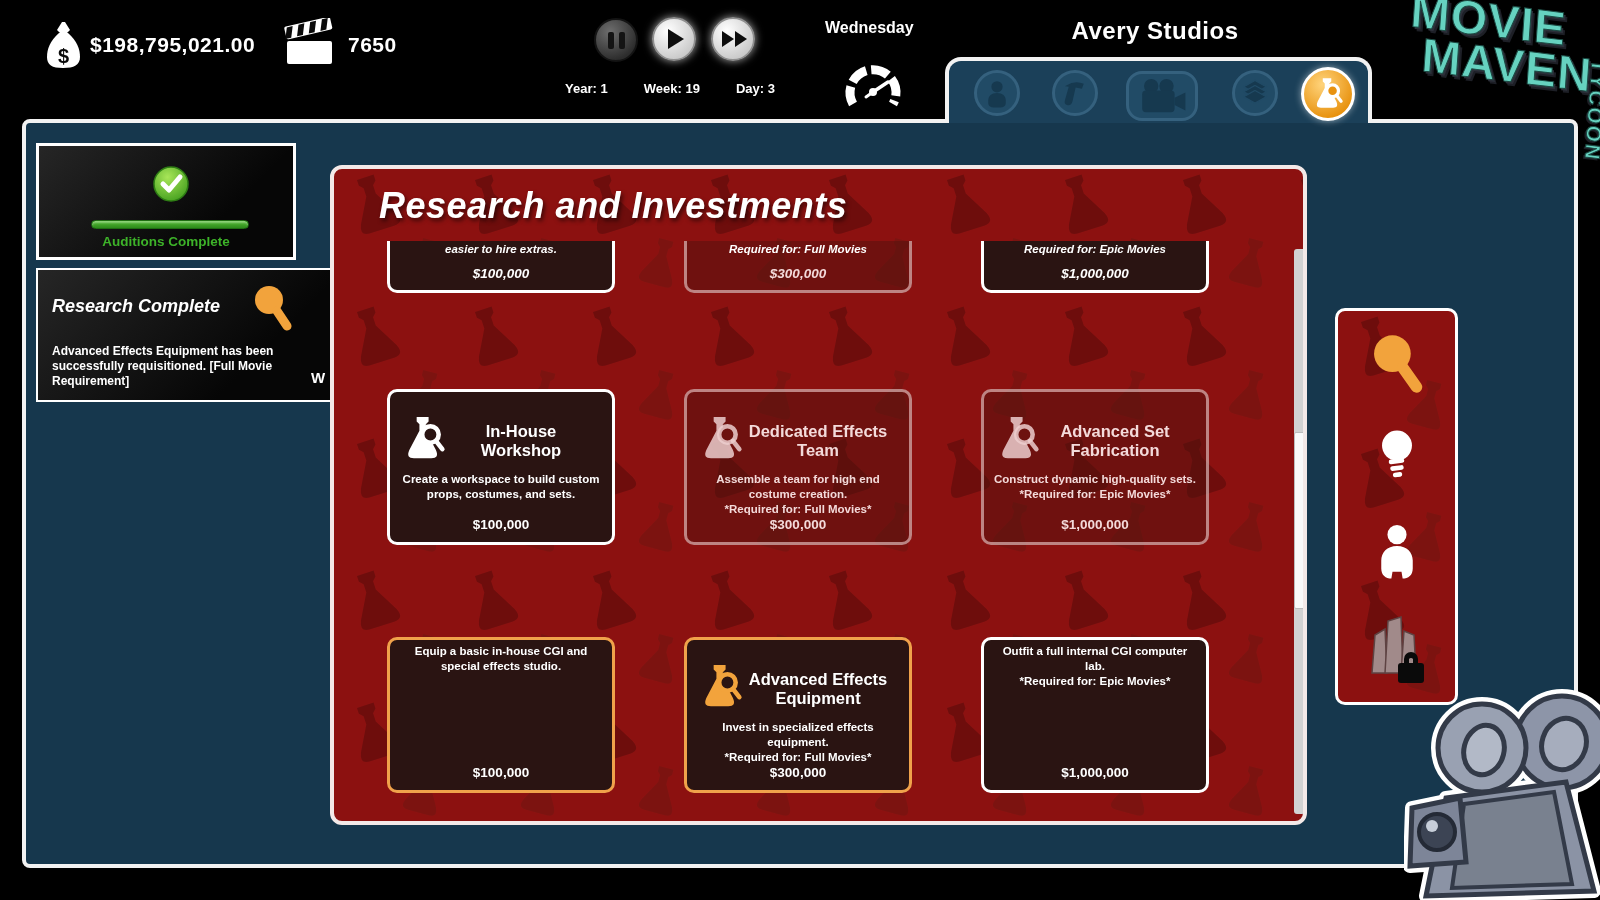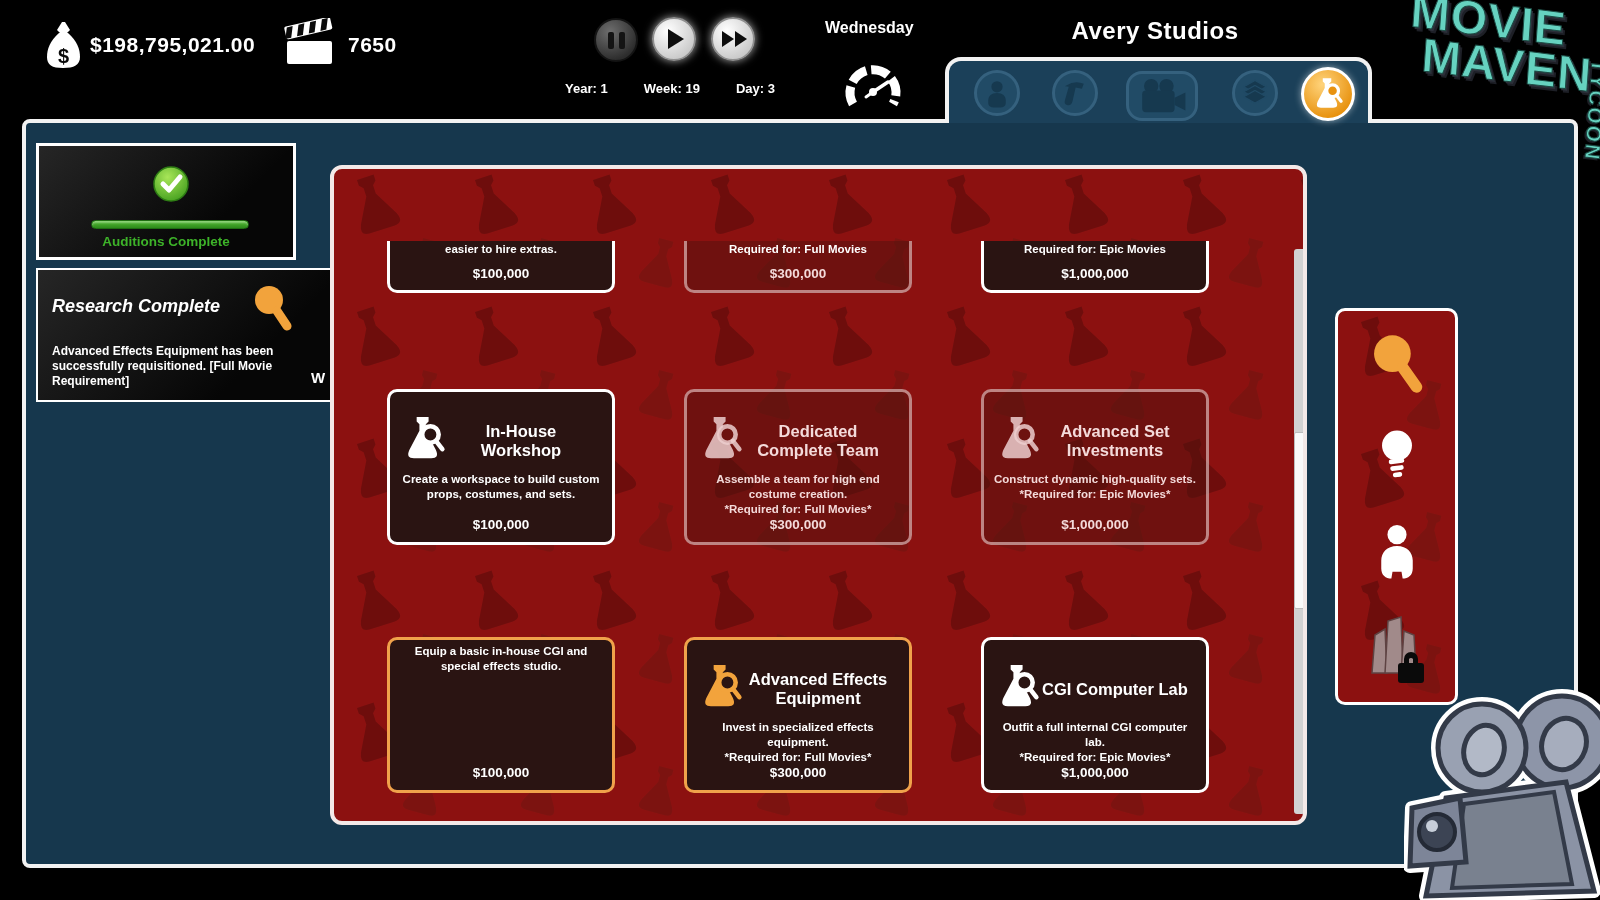--- a/index.html
+++ b/index.html
@@ -60,21 +60,21 @@
   
   .rpanel { left:330px; top:165px; width:977px; height:660px; background:#8c1110;
             border:4px solid #f3e9e8; border-radius:12px; overflow:hidden; z-index:2; }
   .rpanel-title { position:absolute; left:45px; top:16px; color:#fff; font-weight:bold;
                   font-style:italic; font-size:36px; letter-spacing:.5px;
                   text-shadow:2px 3px 4px rgba(0,0,0,.55); z-index:2; }
   .pattern-fill { position:absolute; left:0; top:0; width:100%; height:100%; z-index:0; }
 
   .viewport { position:absolute; left:0; top:72px; width:952px; height:578px; overflow:hidden; z-index:1; }
   .crow { position:absolute; left:53px; width:880px; display:flex; gap:69px; }
-  .crow1 { top:0; }  .crow2 { top:148px; }  .crow3 { top:396px; }
+  .crow1 { top:0;font-style:italic; }  .crow2 { top:148px; }  .crow3 { top:396px; }
 
   .card { position:relative; width:228px; height:156px; background:#2a1412;
           border:3px solid #fff; border-radius:10px; --hole:#2a1412; }
   .card--partial { height:52px; border-top:none; border-radius:0 0 10px 10px; }
   .card--orange { border-color:#f0a24b; }
   .card--orange .flask { color:#f2a33c; }
   .card--owned { background:rgba(72,18,14,.42); border-color:rgba(255,228,228,.55); --hole:#6d120f; }
   .card--owned .card-title, .card--owned .card-desc, .card--owned .card-price { color:rgba(255,236,236,.92); }
   .card--owned .flask { color:rgba(236,206,206,.85); }
 
@@ -269,20 +269,21 @@
     </span>
     <div class="notif2-body">Advanced Effects Equipment has been successfully requisitioned. [Full Movie Requirement]</div>
   </div>
 
   <span class="abs bg-fragment">W</span>
 
   <div class="abs rpanel">
     <svg class="pattern-fill">
         <rect width="100%" height="100%" fill="url(#flaskPat)"></rect>
       </svg>
+    <div class="rpanel-title">Research and Investments</div>
 
     <div class="viewport">
 
       <div class="crow crow1">
         <div class="card card--partial">
           <div class="partial-desc">easier to hire extras.</div>
           <div class="card-price">$100,000</div>
         </div>
         <div class="card card--partial card--owned">
           <div class="partial-desc">Required for: Full Movies</div>
@@ -307,34 +308,34 @@
           <div class="card-desc">Create a workspace to build custom props, costumes, and sets.</div>
           <div class="card-price">$100,000</div>
         </div>
         <div class="card card--owned">
           <div class="card-head">
             <span class="flask"><svg width="44" height="48" viewBox="0 0 48 52">
                   <path fill="currentColor" d="M16 2 h13 v5 l-3 3 v7 l11 21 q4 9 -5 9 H13 q-9 0 -5 -9 l11 -21 v-7 l-3 -3 z"></path>
                   <circle cx="31" cy="21" r="9" fill="var(--hole)" stroke="currentColor" stroke-width="5"></circle>
                   <path d="M37 28 l7 9" stroke="currentColor" stroke-width="5" stroke-linecap="round"></path>
                 </svg></span>
-            <div class="card-title">Dedicated Complete Team</div>
+            <div class="card-title">Dedicated Effects Team</div>
           </div>
           <div class="card-desc">Assemble a team for high end costume creation.
 *Required for: Full Movies*</div>
           <div class="card-price">$300,000</div>
         </div>
         <div class="card card--owned">
           <div class="card-head">
             <span class="flask"><svg width="44" height="48" viewBox="0 0 48 52">
                   <path fill="currentColor" d="M16 2 h13 v5 l-3 3 v7 l11 21 q4 9 -5 9 H13 q-9 0 -5 -9 l11 -21 v-7 l-3 -3 z"></path>
                   <circle cx="31" cy="21" r="9" fill="var(--hole)" stroke="currentColor" stroke-width="5"></circle>
                   <path d="M37 28 l7 9" stroke="currentColor" stroke-width="5" stroke-linecap="round"></path>
                 </svg></span>
-            <div class="card-title">Advanced Set Investments</div>
+            <div class="card-title">Advanced Set Fabrication</div>
           </div>
           <div class="card-desc">Construct dynamic high-quality sets.
 *Required for: Epic Movies*</div>
           <div class="card-price">$1,000,000</div>
         </div>
       </div>
 
       <div class="crow crow3">
         <div class="card card--orange">
           <div class="card-desc">Equip a basic in-house CGI and special effects studio.</div>
@@ -347,28 +348,20 @@
                   <circle cx="31" cy="21" r="9" fill="var(--hole)" stroke="currentColor" stroke-width="5"></circle>
                   <path d="M37 28 l7 9" stroke="currentColor" stroke-width="5" stroke-linecap="round"></path>
                 </svg></span>
             <div class="card-title">Advanced Effects Equipment</div>
           </div>
           <div class="card-desc">Invest in specialized effects equipment.
 *Required for: Full Movies*</div>
           <div class="card-price">$300,000</div>
         </div>
         <div class="card">
-          <div class="card-head">
-            <span class="flask"><svg width="44" height="48" viewBox="0 0 48 52">
-                  <path fill="currentColor" d="M16 2 h13 v5 l-3 3 v7 l11 21 q4 9 -5 9 H13 q-9 0 -5 -9 l11 -21 v-7 l-3 -3 z"></path>
-                  <circle cx="31" cy="21" r="9" fill="var(--hole)" stroke="currentColor" stroke-width="5"></circle>
-                  <path d="M37 28 l7 9" stroke="currentColor" stroke-width="5" stroke-linecap="round"></path>
-                </svg></span>
-            <div class="card-title">CGI Computer Lab</div>
-          </div>
           <div class="card-desc">Outfit a full internal CGI computer lab.
 *Required for: Epic Movies*</div>
           <div class="card-price">$1,000,000</div>
         </div>
       </div>
     </div>
 
     <div class="vscroll">
       <div class="vthumb"></div>
     </div>

